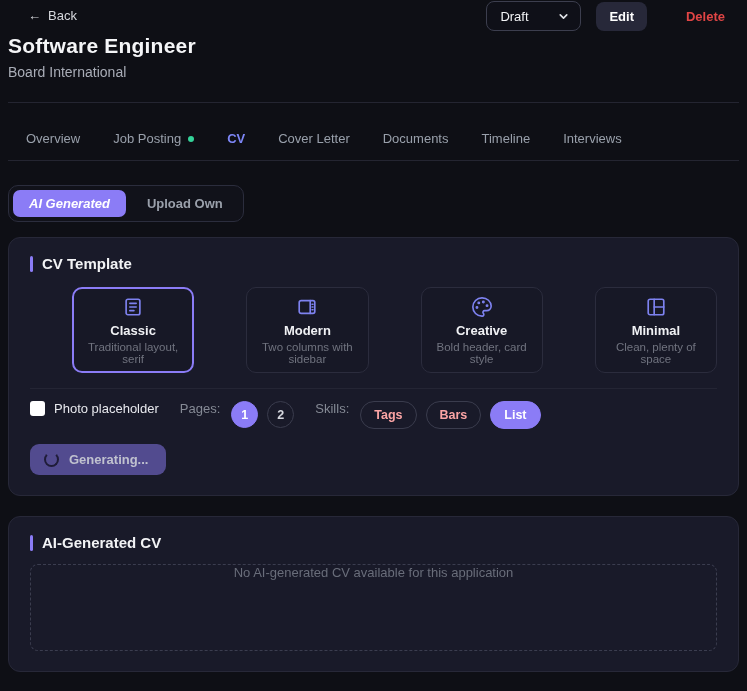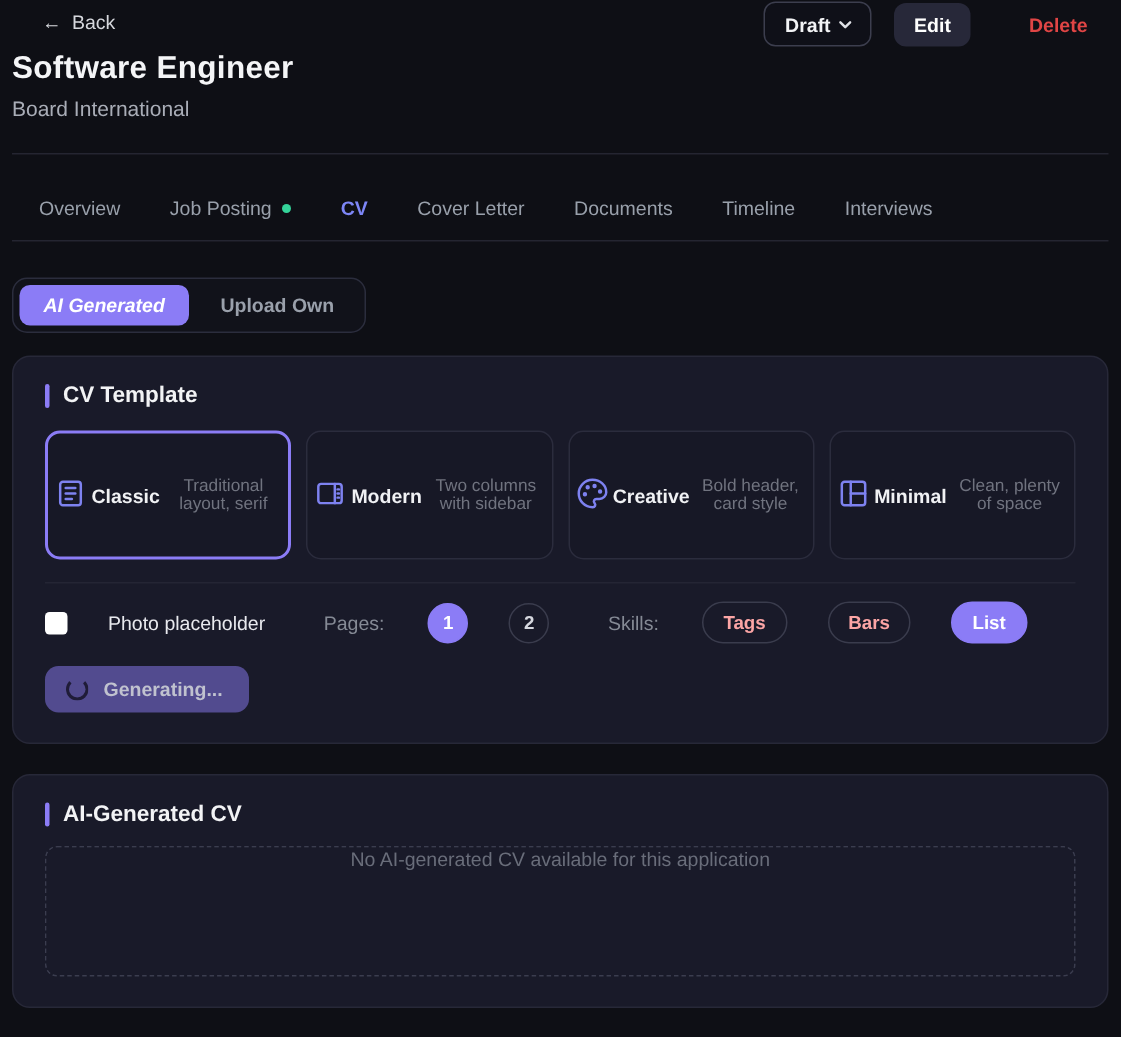--- a/index.html
+++ b/index.html
@@ -14,23 +14,23 @@
   .page { padding: 0 8px; }
 
   
   .header { position: relative; padding-top: 6px; }
   .back { margin-left: 20px; font-size: 13px; color: #d6d8dd; display: inline-flex; align-items: center; gap: 7px; cursor: pointer; font-weight: 500; }
   .title { font-size: 21px; font-weight: 700; margin-top: 10px; letter-spacing: .2px; color: #f4f5f7; }
   .company { font-size: 14px; color: #a9adb7; margin-top: 6px; }
   .header-actions { position: absolute; top: 1px; right: 14px; display: flex; align-items: center; gap: 15px; }
   .status-select {
     display: flex; align-items: center; justify-content: space-between;
-    width: 72px; height: 30px; padding: 0 10px 0 13px;
+    width: 95px; height: 30px; padding: 0 10px 0 13px;
     background: #0f1018; border: 1px solid #3c3e4e; border-radius: 8px;
-    font-size: 13px; font-weight: 700; color: #f2f3f5; cursor: pointer;
+    font-size: 13px; font-weight: 400; color: #f2f3f5; cursor: pointer;
   }
   .chev { display: flex; color: #dfe1e6; }
   .edit-btn { background: #272839; border: none; color: #fff; font-weight: 700; font-size: 13px; padding: 7px 13px; border-radius: 8px; cursor: pointer; font-family: inherit; }
   .delete-btn { background: none; border: none; color: #e04545; font-weight: 700; font-size: 13px; cursor: pointer; font-family: inherit; margin-left: 24px; }
   .divider1 { border: none; border-top: 1px solid #242531; margin-top: 22px; }
 
   
   .tabs { display: flex; gap: 33px; padding: 28px 0 14px 18px; border-bottom: 1px solid #242531; }
   .tab { font-size: 13px; color: #99a0ab; font-weight: 500; display: flex; align-items: center; gap: 7px; cursor: pointer; white-space: nowrap; }
   .tab.active { color: #7d86f6; font-weight: 700; }
@@ -44,32 +44,32 @@
   
   .panel { background: #191a29; border: 1px solid #272838; border-radius: 12px; margin-top: 15px; padding: 17px 21px 20px; }
   .panel.second { margin-top: 20px; }
   .section-title { display: flex; align-items: center; gap: 9px; font-size: 15px; font-weight: 700; color: #f2f3f5; }
   .accent-bar { width: 3px; height: 16px; background: #8b7cf6; border-radius: 2px; }
 
   
   .cards { display: grid; grid-template-columns: repeat(4, 1fr); gap: 10px; margin-top: 15px; }
   .card {
     background: #171826; border: 1px solid #2b2c3d; border-radius: 10px; height: 86px;
-    display: flex; align-items: center; justify-content: center;
-    gap: 3px; text-align: center; cursor: pointer; padding: 4px;
+    display: flex; flex-direction: column; align-items: center; justify-content: center;
+    gap: 3px; text-align: center; cursor: pointer; padding: 4px; margin-left: 42px;
   }
   .card.selected { border: 2px solid #8b7cf6; }
   .card .tmpl-icon { color: #7e82f0; display: flex; margin-bottom: 2px; }
   .card .name { font-size: 13px; font-weight: 700; color: #f0f1f4; }
   .card .desc { font-size: 11.5px; color: #70737f; text-align: center; }
 
   .inner-divider { border: none; border-top: 1px solid #242534; margin-top: 15px; }
 
   
-  .options { display: flex; align-items: center; margin-top: 12px; gap: 27px; font-size: 13px; }
+  .options { display: flex; margin-top: 12px; gap: 9px; font-size: 13px; }
   .checkbox { width: 15px; height: 15px; background: #ffffff; border-radius: 3px; border: none; cursor: pointer; flex: 0 0 auto; }
   .opt-label { color: #e8e9ee; margin-right: 12px; }
   .group-label { color: #858a95; margin-right: 2px; }
   .pill-circle {
     width: 27px; height: 27px; border-radius: 50%; display: flex; align-items: center; justify-content: center;
     font-size: 12.5px; font-weight: 700; border: 1px solid #3a3c4d; color: #d6d8df; cursor: pointer; background: transparent; font-family: inherit;
   }
   .pill {
     padding: 6px 13px; border-radius: 999px; border: 1px solid #3a3c4d; font-size: 12.5px; font-weight: 700;
     color: #fca5a5; cursor: pointer; background: transparent; font-family: inherit;

